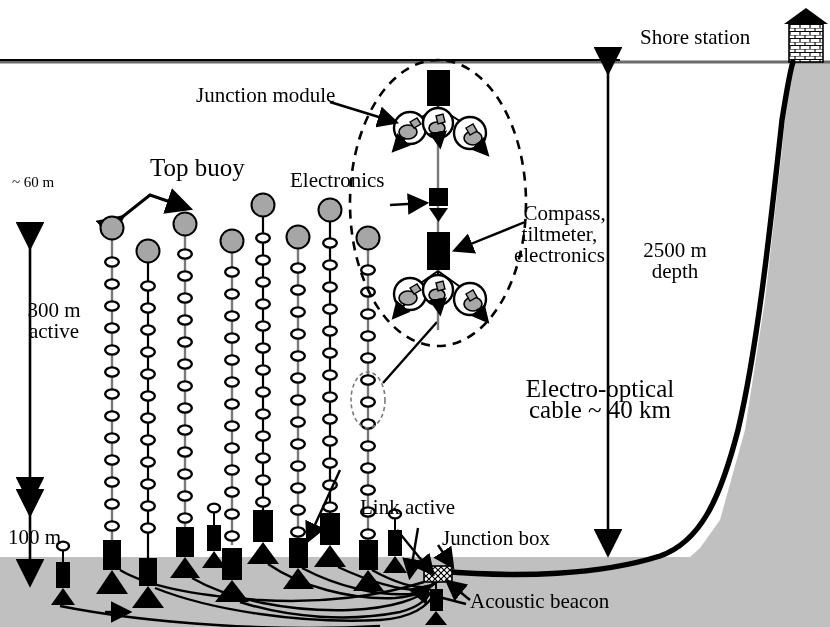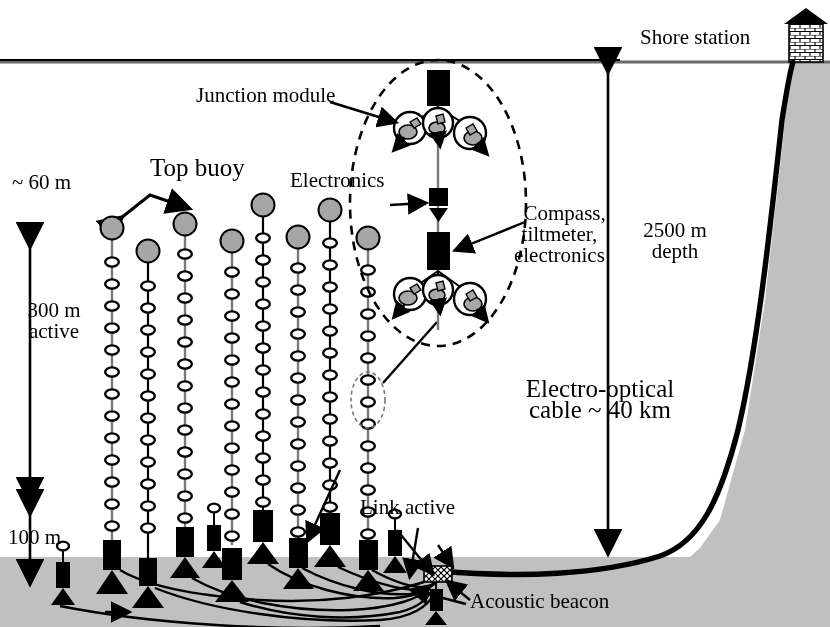--- a/index.html
+++ b/index.html
@@ -391,34 +391,35 @@
 <div class="lbl" style="left:150px;top:157px;font-size:25px;">Top buoy</div>
 
 <div class="lbl" style="left:290px;top:170px;font-size:21px;">Electronics</div>
 
 <div class="lbl" style="left:513px;top:182px;font-size:21px;text-align:center;">
   <span style="white-space:pre-line;">Compass,
 tiltmeter,
 electronics</span>
 </div>
 
-<div class="lbl" style="left:12px;top:172px;font-size:21px;">~ 60 m</div>
+<div class="lbl" style="left:12px;top:172px;font-size:15px;">~ 60 m</div>
 
 <div class="lbl ctr" style="left:6px;top:300px;width:96px;font-size:21px;white-space:pre-line;">300 m
 active</div>
 
 <div class="lbl" style="left:8px;top:527px;font-size:21px;">100 m</div>
 
-<div class="lbl ctr" style="left:620px;top:220px;width:110px;font-size:21px;white-space:pre-line;">2500 m
+<div class="lbl ctr" style="left:620px;top:240px;width:110px;font-size:21px;white-space:pre-line;">2500 m
 depth</div>
 
 <div class="lbl ctr" style="left:495px;top:378px;width:210px;font-size:25px;white-space:pre-line;">Electro-optical
 cable ~ 40 km</div>
 
 
 <div class="lbl" style="left:360px;top:497px;font-size:21px;">Link active</div>
 
+<div class="lbl" style="left:442px;top:528px;font-size:21px;">Junction box</div>
 
 <div class="lbl" style="left:30px;top:598px;font-size:18px;margin-top:32px;">Anchor</div>
 
 <div class="lbl" style="left:470px;top:591px;font-size:21px;">Acoustic beacon</div>
 
 </div>
 
 </body></html>

